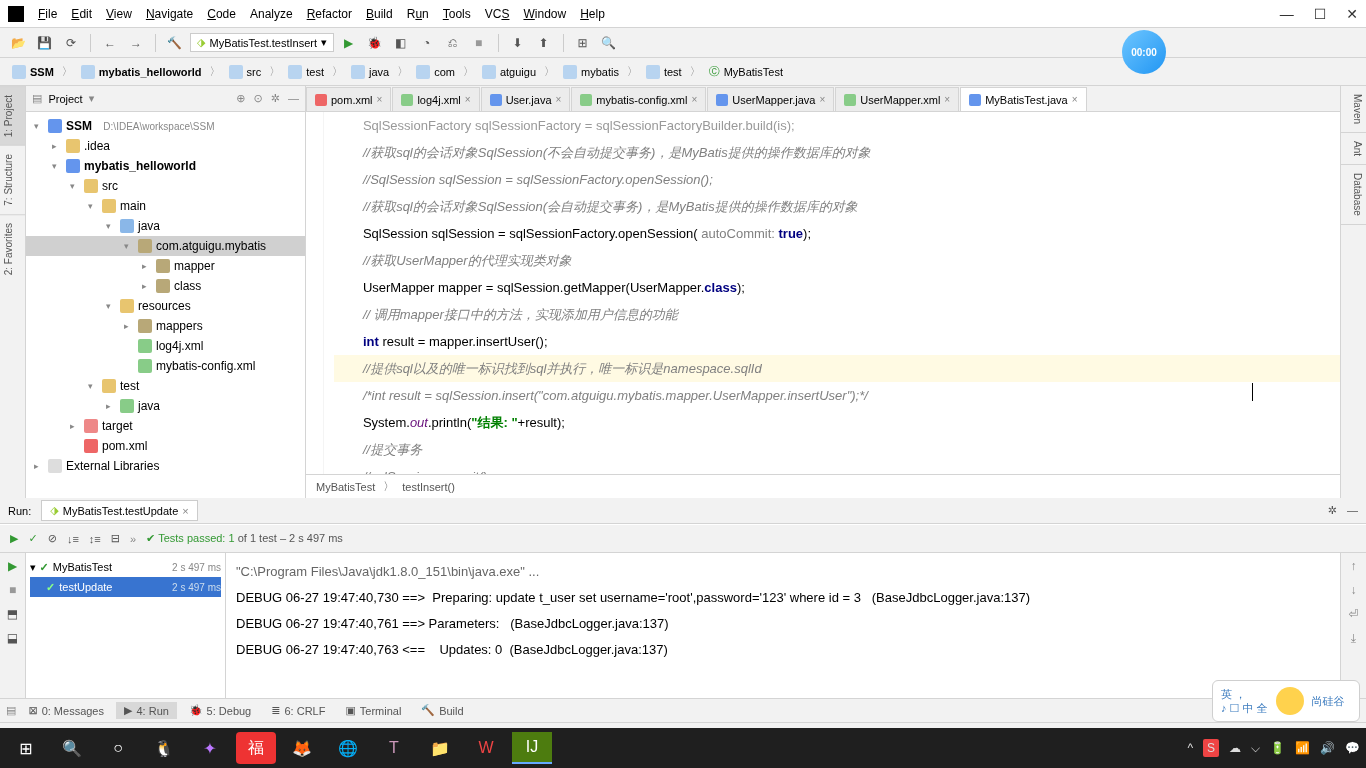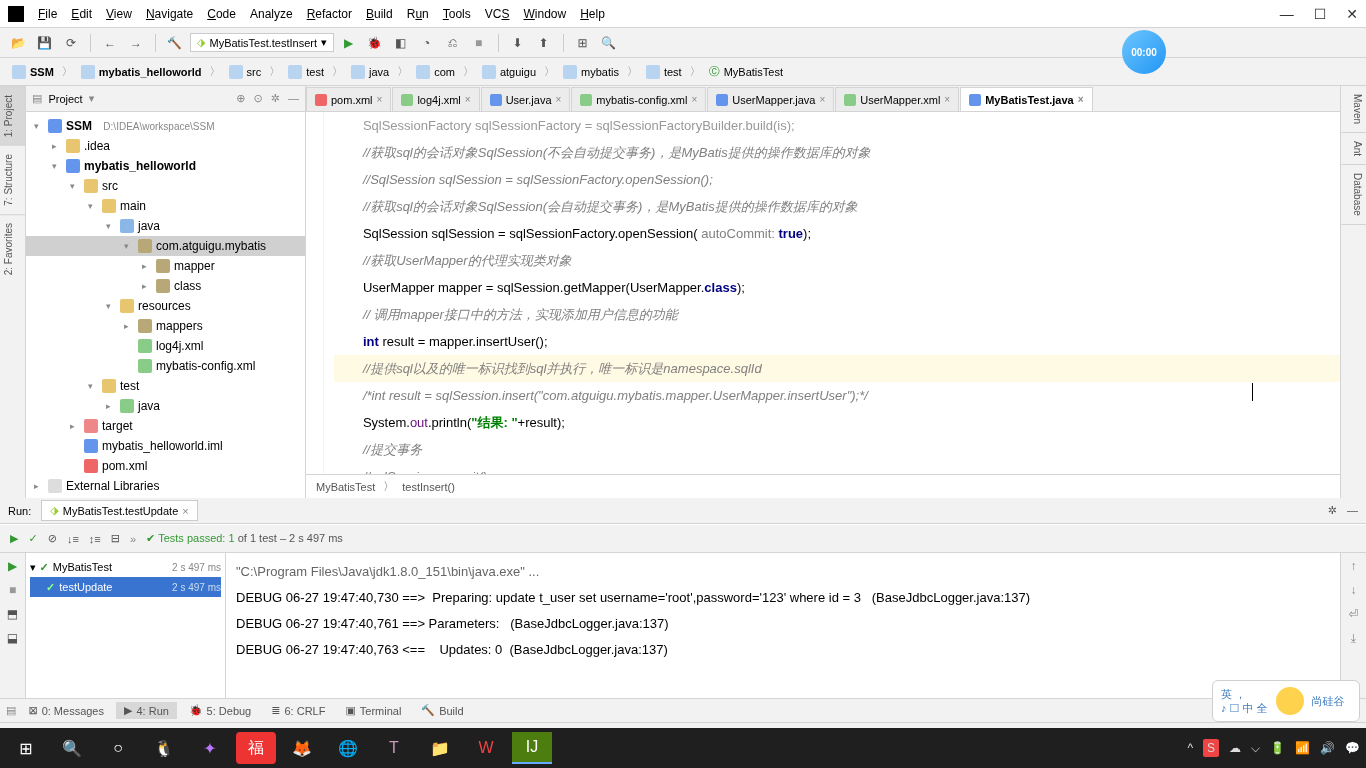--- a/index.html
+++ b/index.html
@@ -39,31 +39,31 @@
 .tree-row .ico.pkg { background: #b8a878; border-radius: 2px; }
 .tree-row .ico.xml { background: #8c8; border-radius: 2px; }
 .tree-row .ico.test { background: #88cc88; border-radius: 2px; }
 .tree-row .ico.target { background: #e88; border-radius: 2px; }
 .tree-row .txt { color: #000; }
 .tree-row .txt.mod { font-weight: bold; }
 .tree-row .txt.dim { color: #888; font-size: 10px; }
 .editor-area { flex: 1; display: flex; flex-direction: column; background: #fff; }
 .editor-tabs { height: 26px; background: #f2f2f2; display: flex; align-items: flex-end; border-bottom: 1px solid #d4d4d4; overflow: hidden; }
 .etab { height: 24px; padding: 3px 8px; background: #ececec; border: 1px solid #d4d4d4; border-bottom: none; display: flex; align-items: center; gap: 4px; font-size: 11px; margin-right: 1px; cursor: pointer; }
-.etab.active { background: #fff; font-weight: bold; }
+.etab.active { background: #fff; font-weight: normal; }
 .etab .fico2 { width: 12px; height: 12px; background: #6495ed; border-radius: 2px; }
 .etab .close { color: #888; font-size: 10px; }
 .editor { flex: 1; display: flex; font-family: "JetBrains Mono", Consolas, monospace; font-size: 13px; line-height: 27px; overflow: hidden; position: relative; }
 .gutter { width: 58px; background: #fff; color: #999; text-align: right; padding-right: 14px; border-right: 1px solid #eee; }
 .gutter2 { width: 18px; background: #fff; border-right: 1px solid #f4f4f4; }
 .code { flex: 1; padding-left: 10px; white-space: pre; overflow: hidden; }
 .code .c { color: #808080; font-style: italic; }
 .code .k { color: #000080; font-weight: bold; }
 .code .s { color: #008000; font-weight: bold; }
-.code .p { color: #660e7a; }
+.code .p { color: #660e7a; font-style: italic; }
 .code .hl { background: #fffae3; display: block; }
 .code .ph { color: #808080; }
 .caret { position: absolute; left: 946px; top: 271px; width: 1px; height: 18px; background: #000; }
 .ebreadcrumb { height: 24px; border-top: 1px solid #d4d4d4; display: flex; align-items: center; padding: 0 10px; gap: 8px; font-size: 11px; color: #555; }
 .run-panel { height: 200px; border-top: 1px solid #aaa; display: flex; background: #fff; }
 .run-header { position: absolute; top: 498px; left: 0; right: 0; height: 26px; background: #f2f2f2; border-bottom: 1px solid #d4d4d4; display: flex; align-items: center; padding: 0 8px; font-size: 11px; z-index: 2; }
 .run-header .rtitle { margin-right: 10px; }
 .run-header .rtab { padding: 3px 8px; background: #fff; border: 1px solid #ccc; display: flex; align-items: center; gap: 4px; }
 .run-header .rctl { margin-left: auto; display: flex; gap: 10px; color: #555; }
 .run-body { margin-top: 26px; flex: 1; display: flex; flex-direction: column; width: 100%; }
@@ -290,25 +290,20 @@
           <span class="ico test"></span>
           <span class="txt">java</span>
         </div>
       <div class="tree-row" style="padding-left:44px">
           <span class="arrow">▸</span>
           <span class="ico target"></span>
           <span class="txt">target</span>
         </div>
       <div class="tree-row" style="padding-left:44px">
           <span class="arrow"></span>
-          <span class="ico module"></span>
-          <span class="txt">mybatis_helloworld.iml</span>
-        </div>
-      <div class="tree-row" style="padding-left:44px">
-          <span class="arrow"></span>
           <span class="ico module" style="background:#e66"></span>
           <span class="txt">pom.xml</span>
         </div>
       <div class="tree-row" style="padding-left:8px">
           <span class="arrow">▸</span>
           <span class="ico folder" style="background:#ddd"></span>
           <span class="txt">External Libraries</span>
         </div>
     </div>
   </div>

